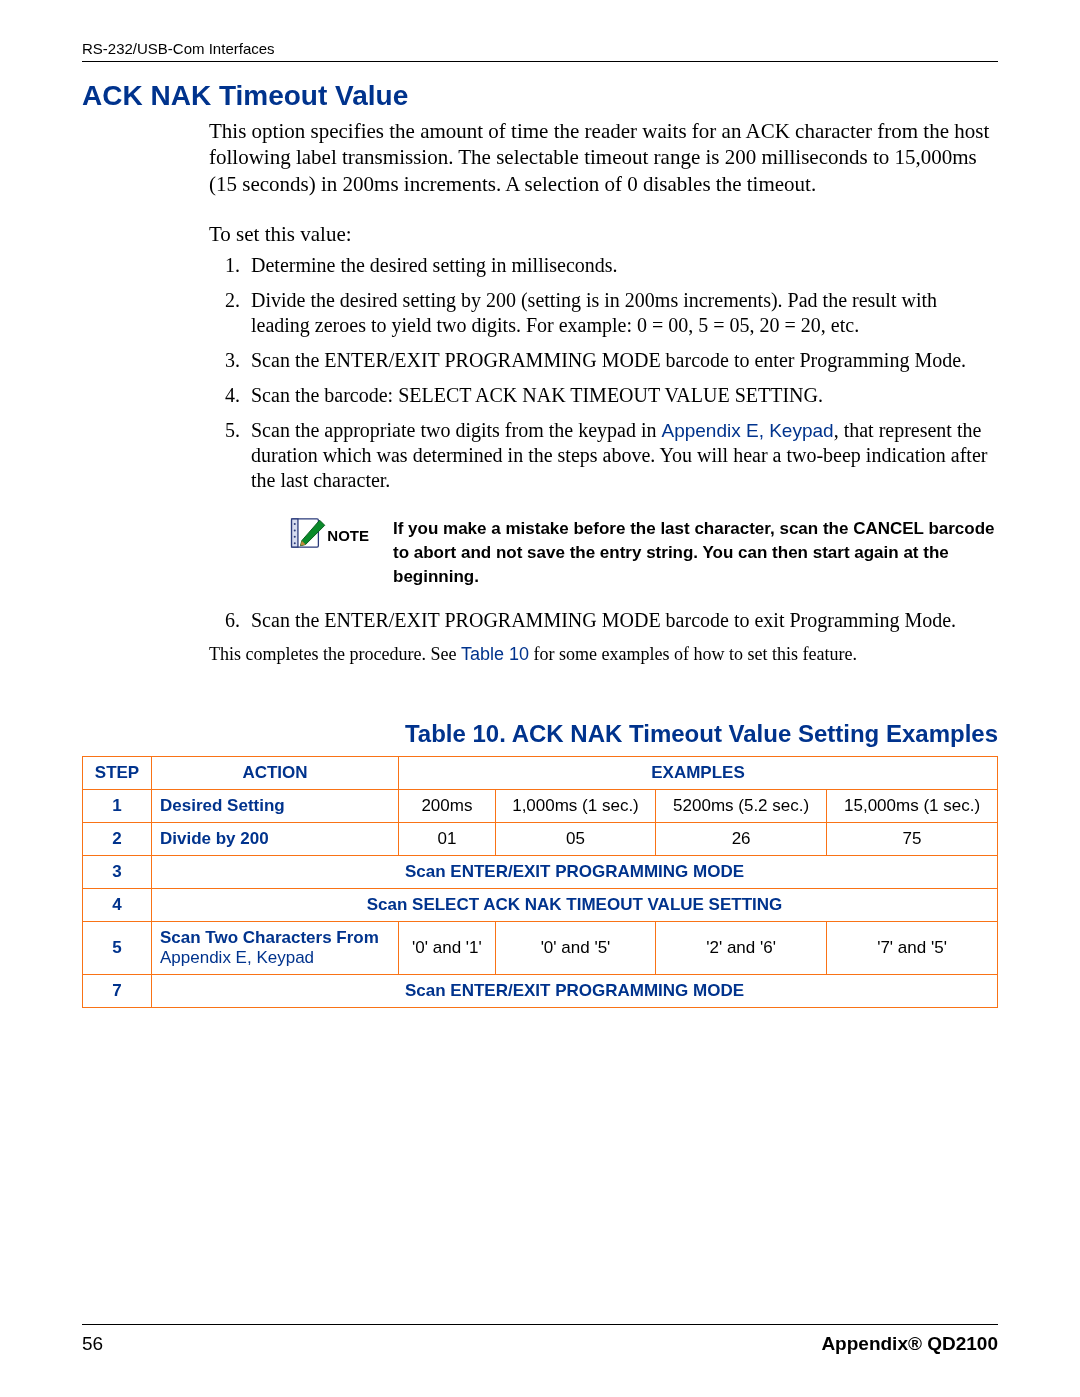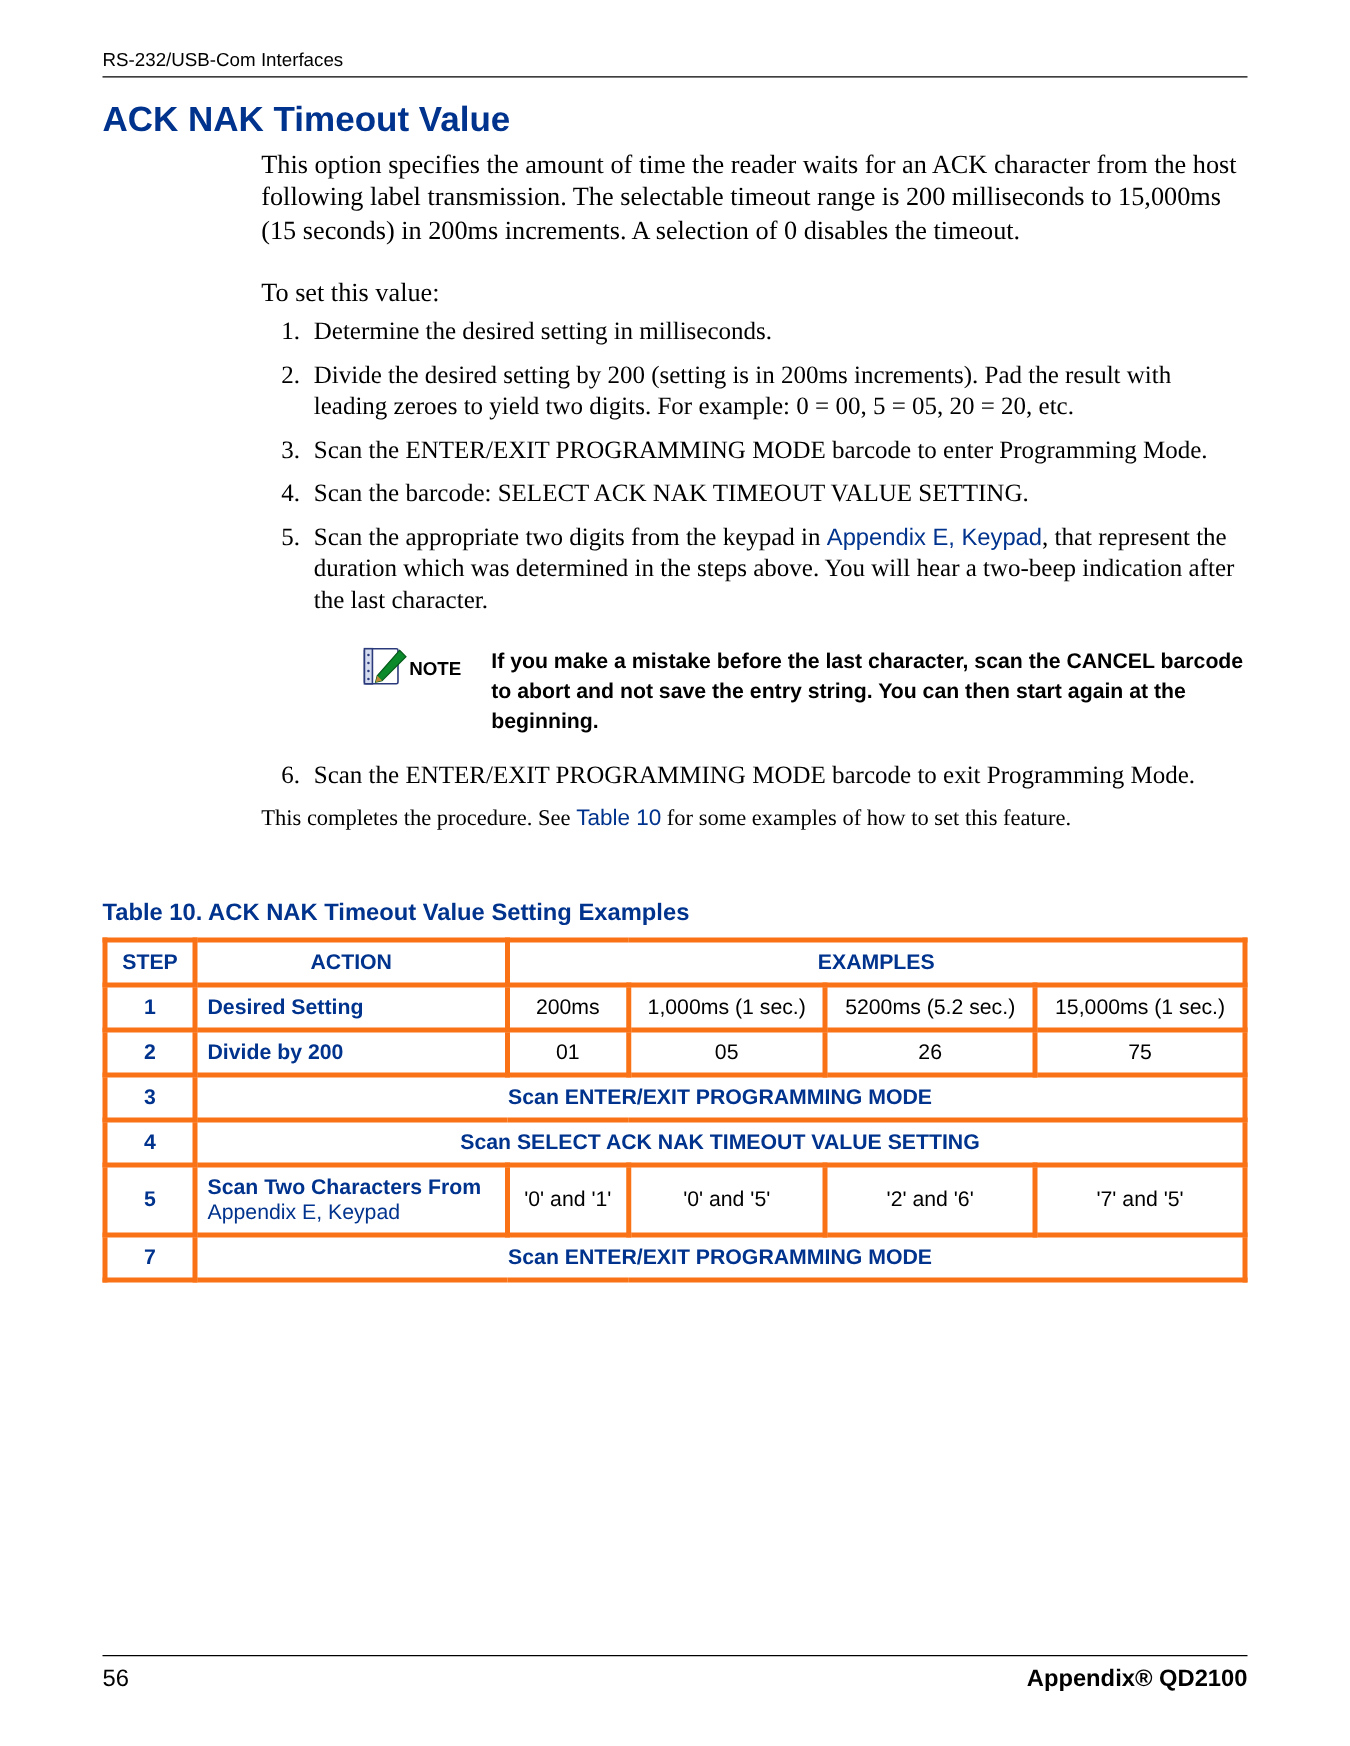--- a/index.html
+++ b/index.html
@@ -91,33 +91,33 @@
     line-height: 1.4;
     padding-top: 10px;
   }
   .closing {
     margin: 10px 0 0 0;
     font-size: 18px;
   }
   .table-title {
     font-family: Arial, Helvetica, sans-serif;
     font-weight: bold;
-    font-size: 19px;
-    color: #00338d;
-    text-align: left;
+    font-size: 24px;
+    color: #00338d;
+    text-align: right;
     margin: 0 0 8px 0;
   }
   table.examples {
     width: 100%;
     border-collapse: collapse;
     font-family: Arial, Helvetica, sans-serif;
     font-size: 17px;
   }
   table.examples th, table.examples td {
-    border: 4px solid #f97316;
+    border: 1px solid #f97316;
     padding: 6px 8px;
     vertical-align: middle;
   }
   table.examples thead th {
     color: #00338d;
     font-weight: bold;
     background: #fff;
   }
   .col-step {
     width: 52px;

